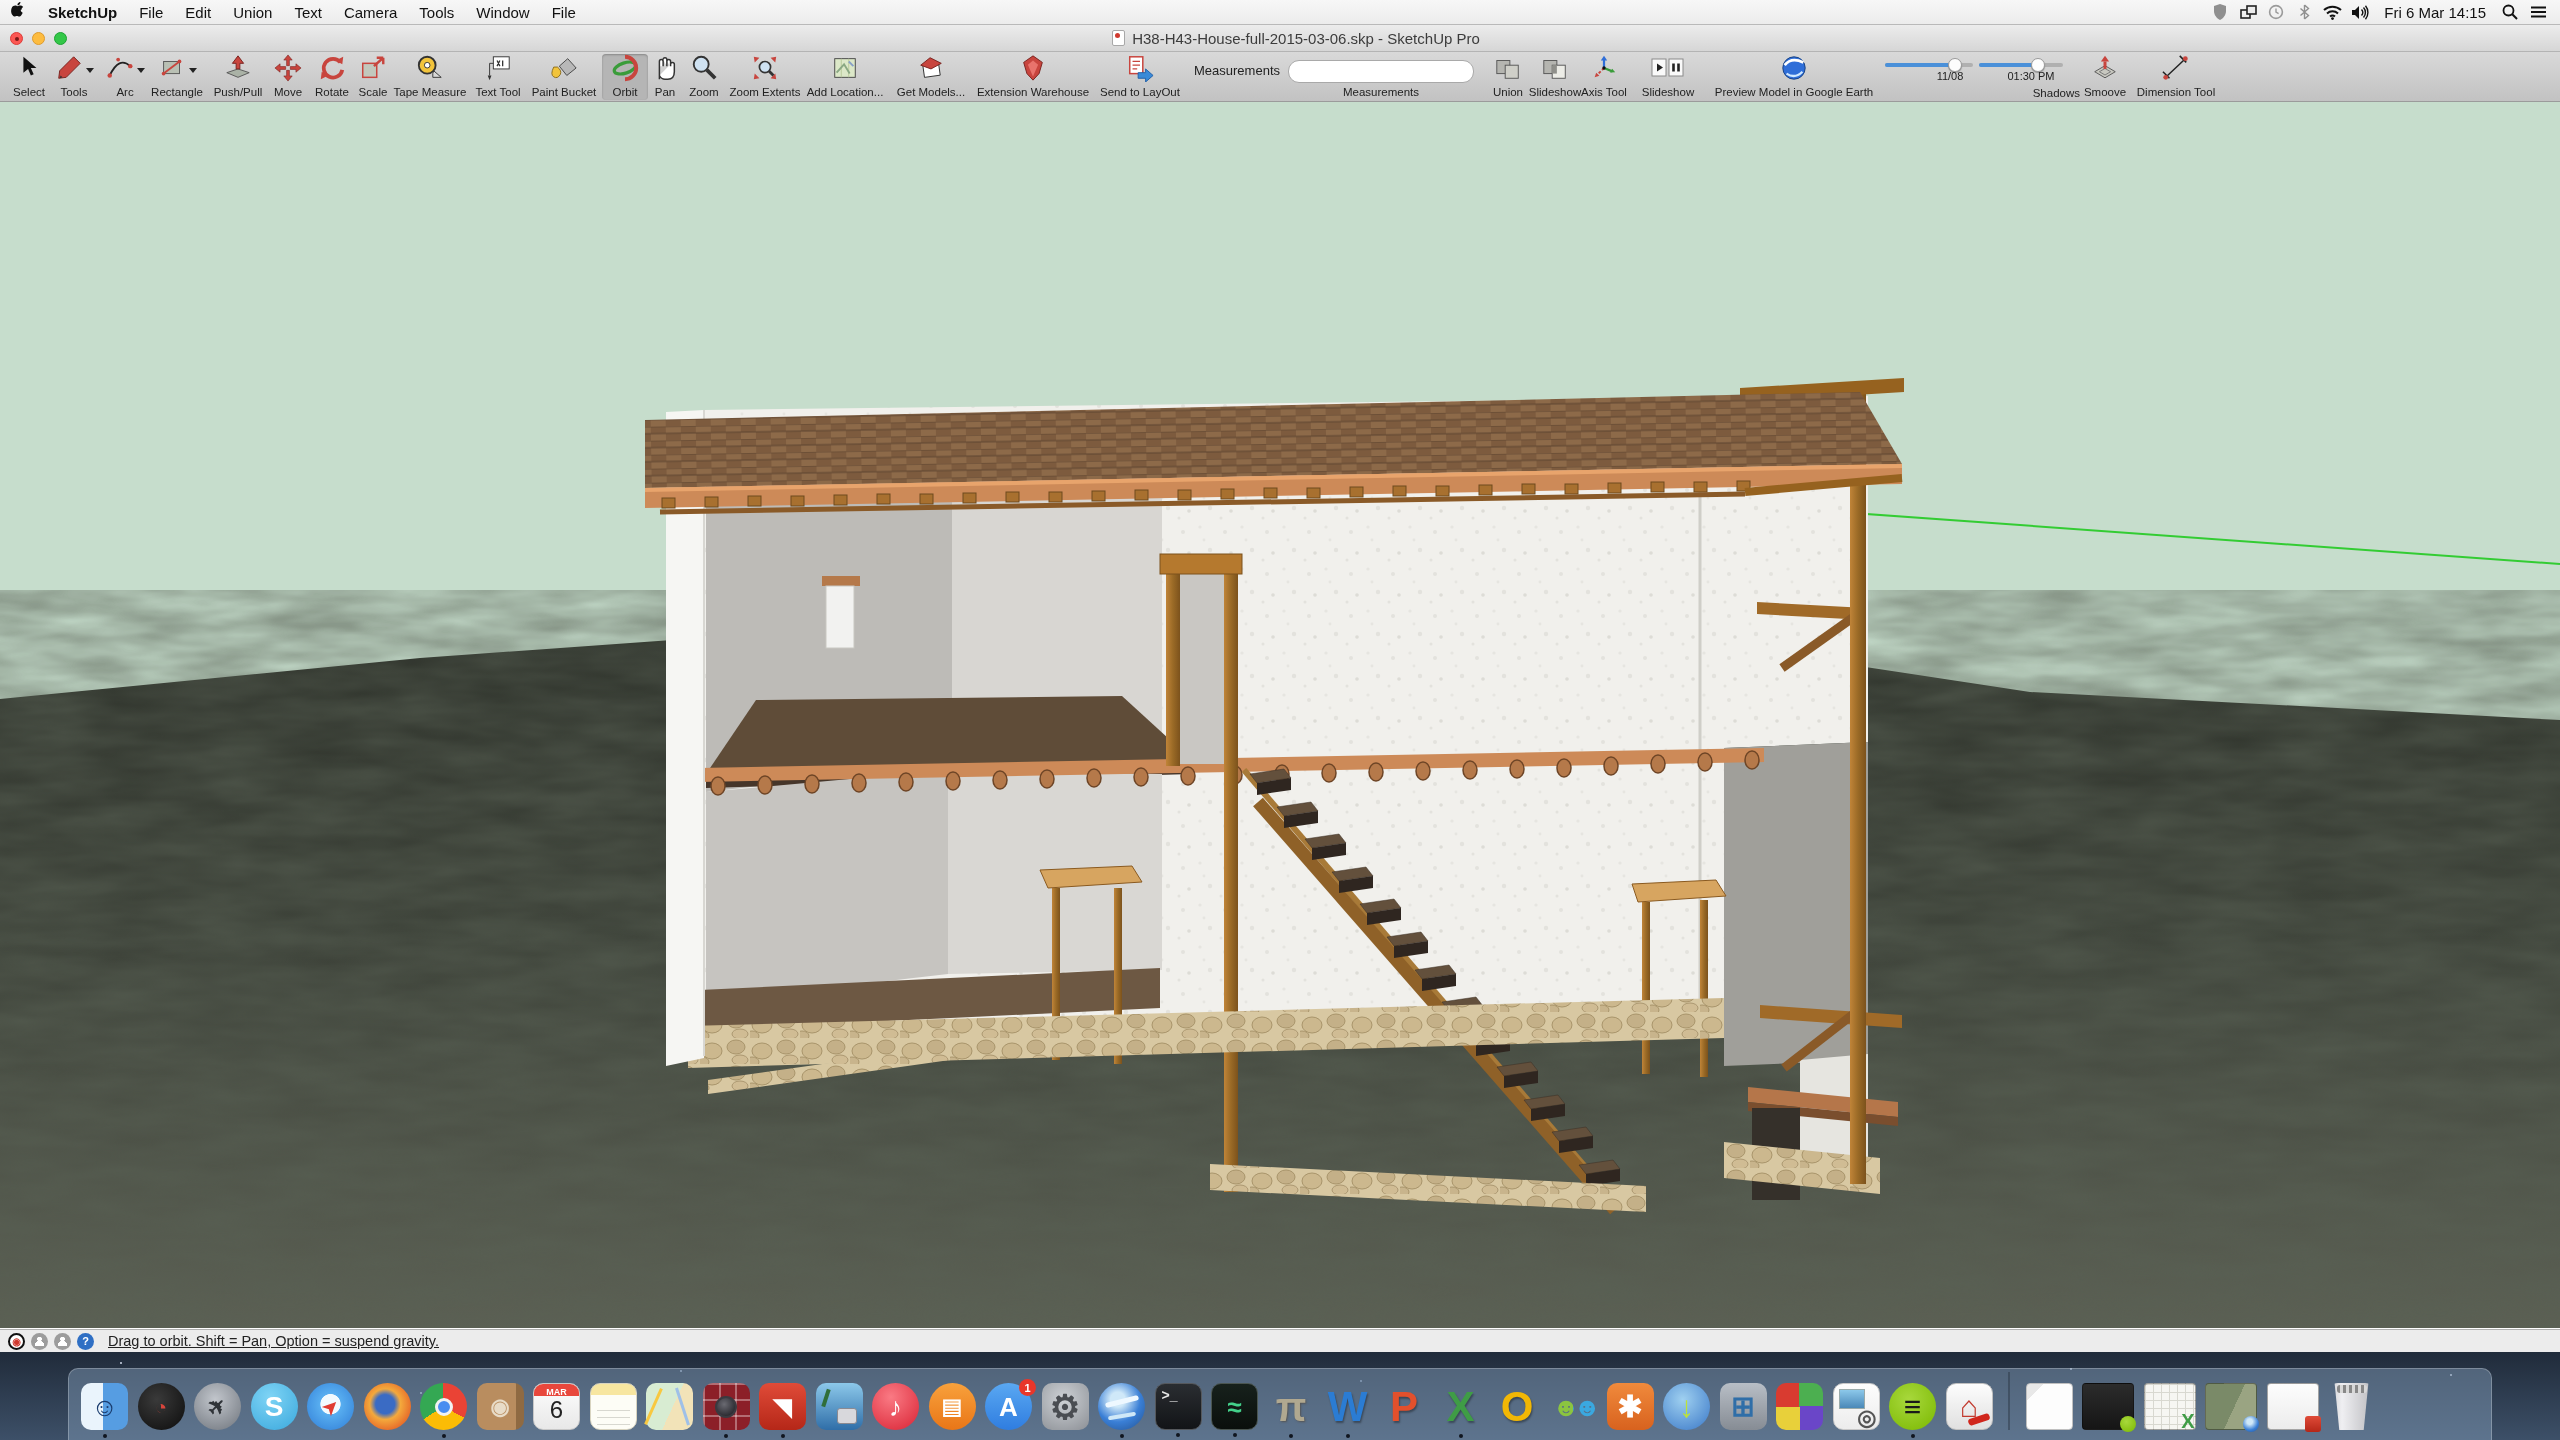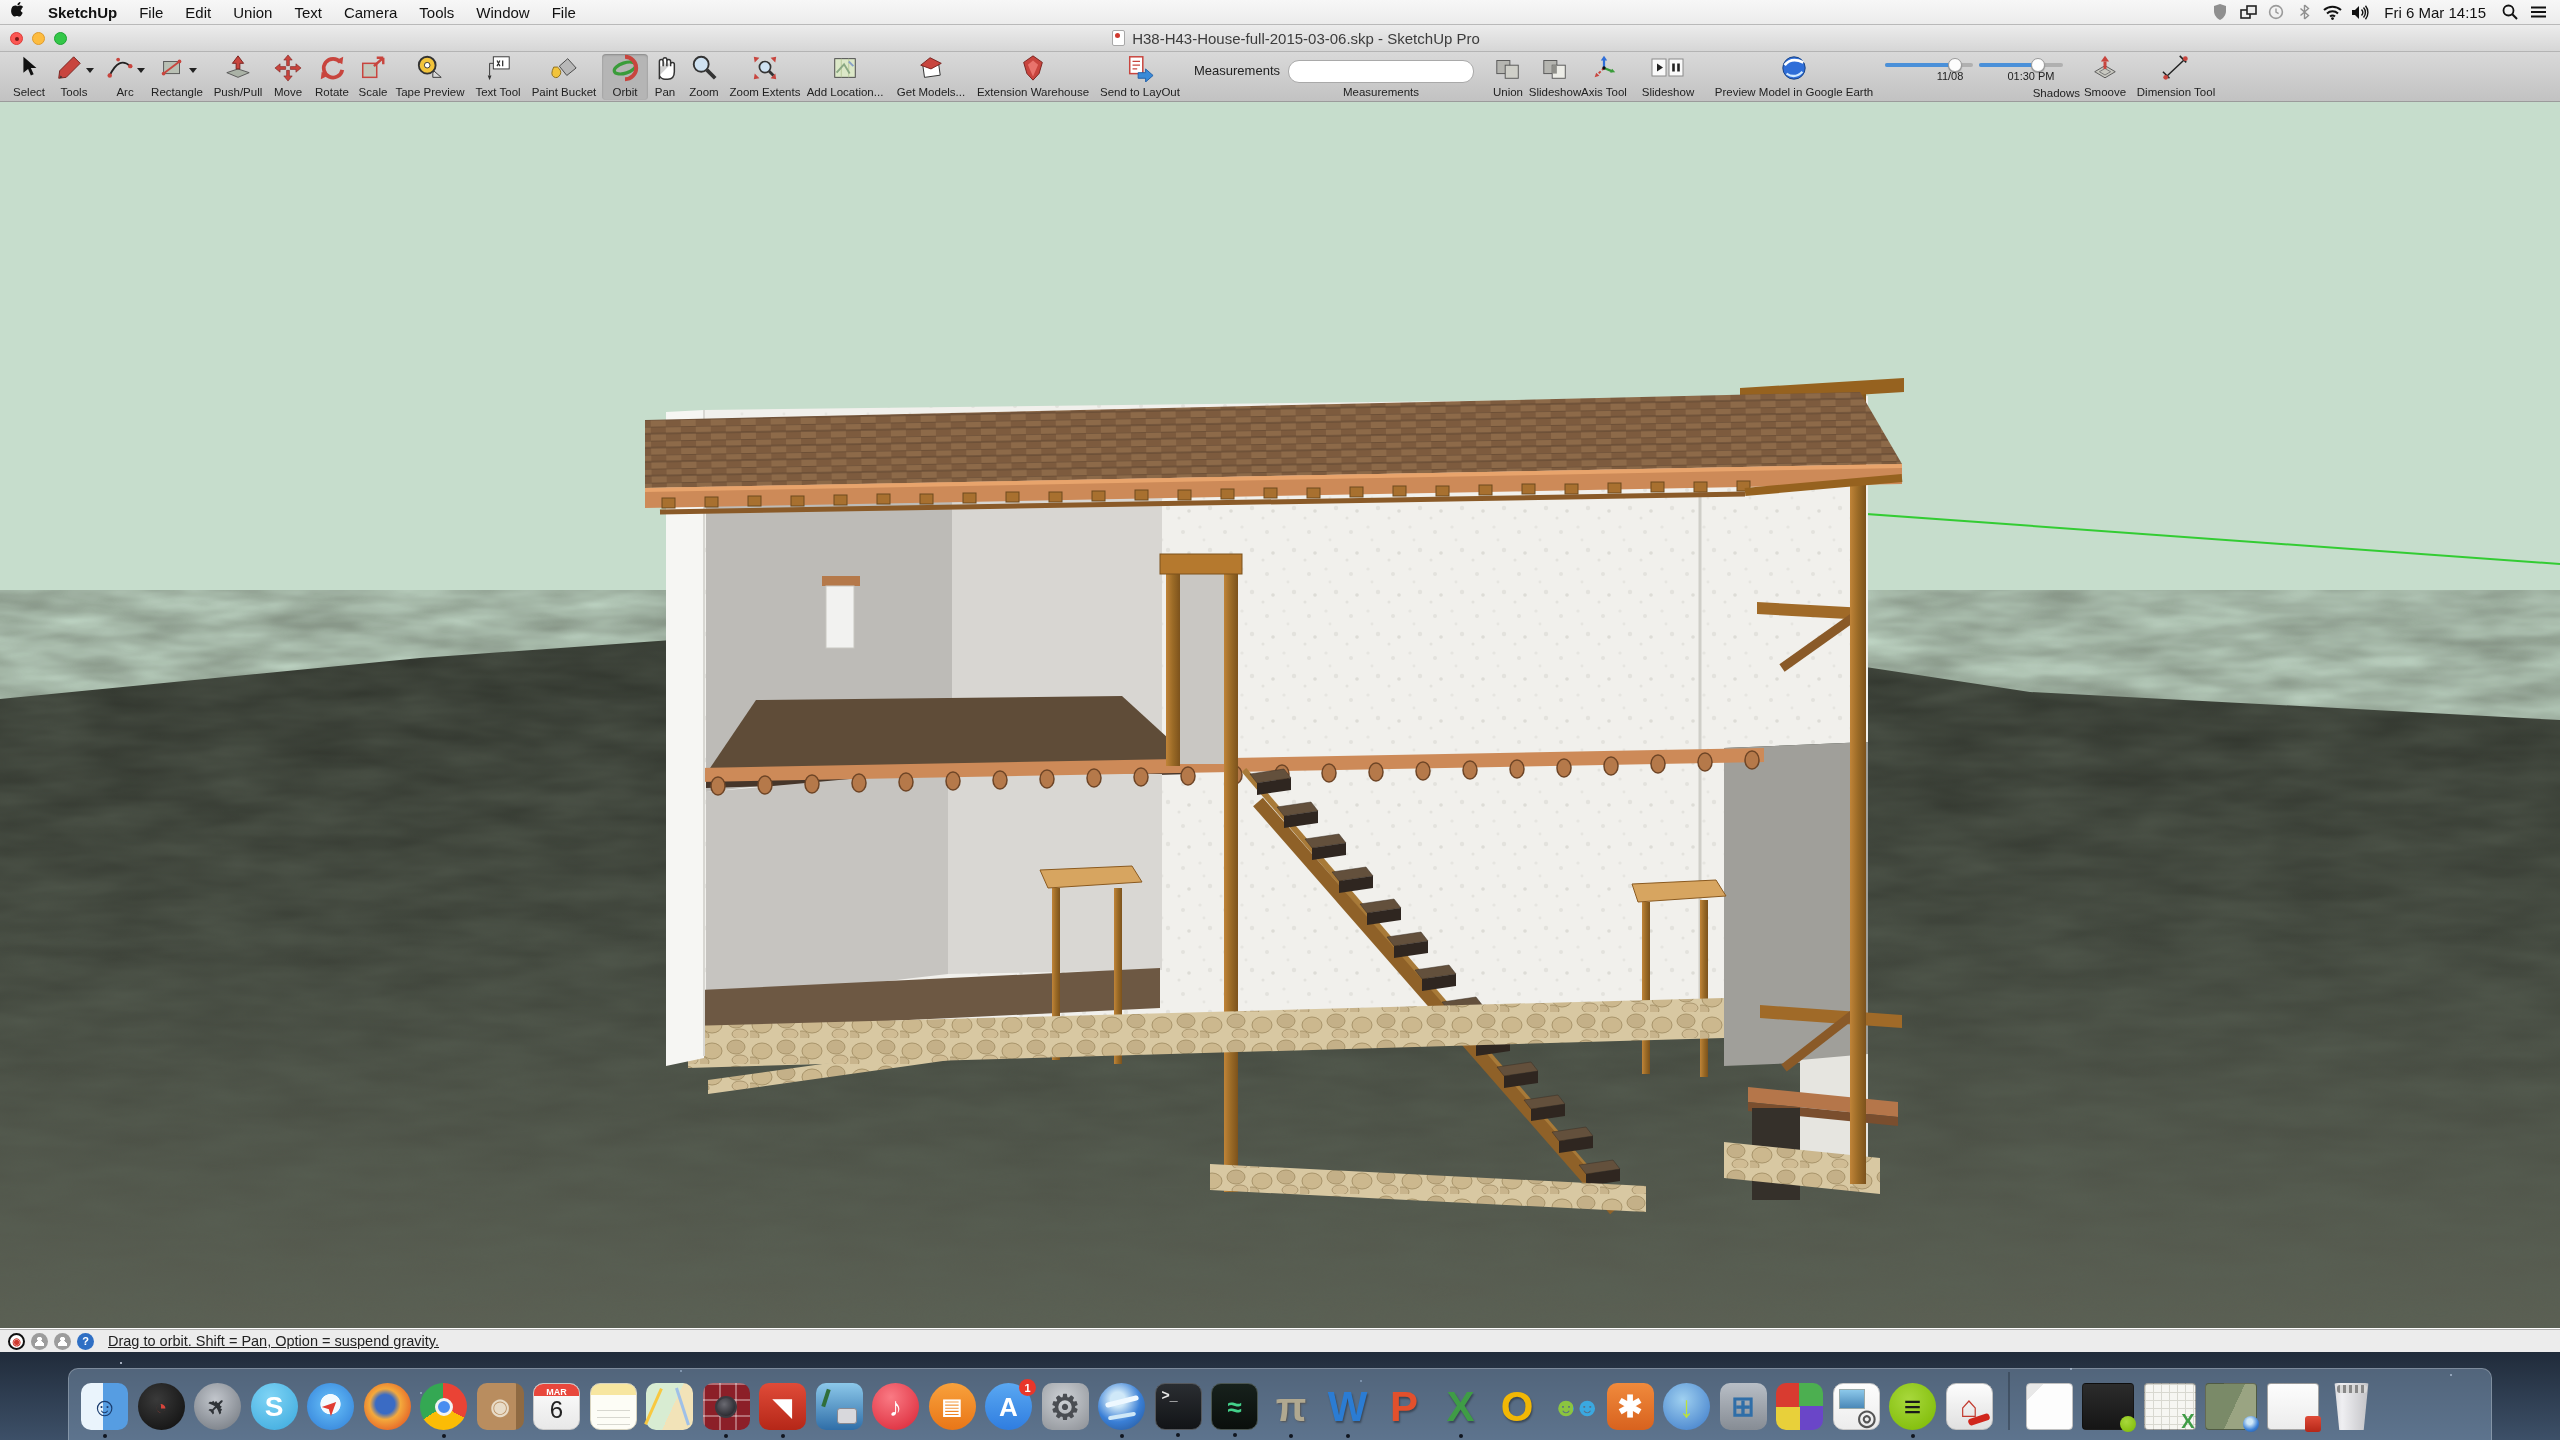--- a/index.html
+++ b/index.html
@@ -261,21 +261,21 @@
         <div class="lb">Scale</div>
       </div>
       <div class="tool" style="left:382px;width:96px">
         <div class="ic">
             <span><svg width="28" height="28" viewBox="0 0 30 30">
                 <circle cx="12" cy="12" r="9" fill="#f2c43c" stroke="#333" stroke-width="2"></circle>
                 <circle cx="12" cy="12" r="3" fill="#fff" stroke="#333"></circle>
                 <path d="M19 18l8 7h-9v-4z" fill="#d8d8d8" stroke="#333"></path>
               </svg></span>
           </div>
-        <div class="lb">Tape Preview</div>
+        <div class="lb">Tape Measure</div>
       </div>
       <div class="tool" style="left:466px;width:64px">
         <div class="ic">
             <span><svg width="28" height="28" viewBox="0 0 30 30">
                 <rect x="10" y="3" width="17" height="13" fill="#fff" stroke="#333"></rect>
                 <path d="M14 7l3 6m0-6l-3 6M20 7v6" stroke="#333" stroke-width="1.4" fill="none"></path>
                 <path d="M10 10H6v13" stroke="#333" fill="none"></path>
                 <path d="M4 23l2 5 2-5z" fill="#333"></path>
               </svg></span>
           </div>

